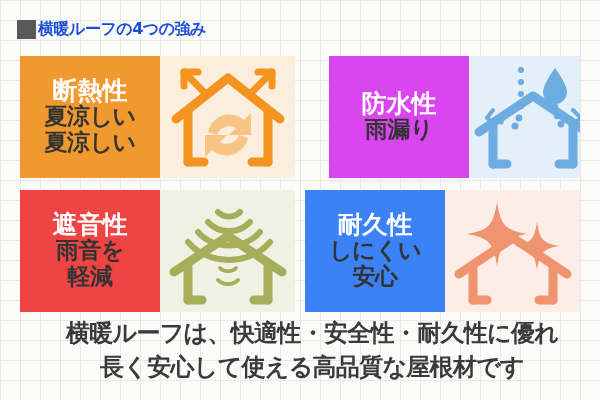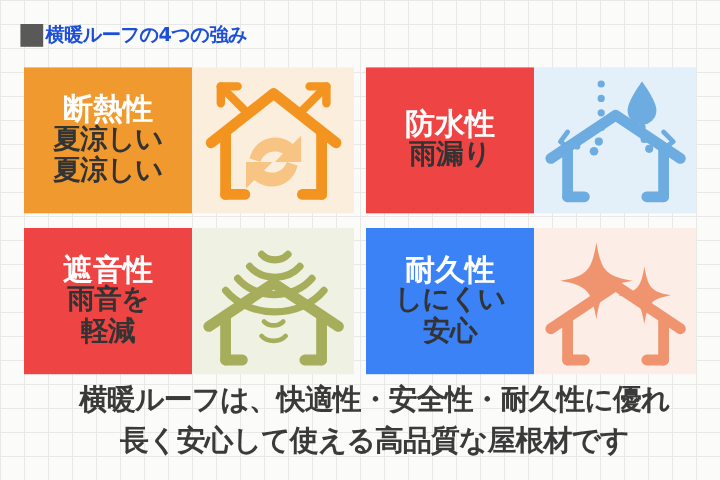--- a/index.html
+++ b/index.html
@@ -97,21 +97,21 @@
     color: #333333;
     line-height: 1.1;
     letter-spacing: -0.5px;
     white-space: nowrap;
   }
   .card-icon svg { display: block; }
 
   
   .c-orange .card-text { background: #F0992E; }
   .c-orange .card-icon { background: #FCEEDC; }
-  .c-blue   .card-text { background: #ef4444; }
+  .c-blue   .card-text { background: #d946ef; margin-left: 24px; }
   .c-blue   .card-icon { background: #E3EFF9; }
   .c-green  .card-text { background: #ef4444; }
   .c-green  .card-icon { background: #EFF1E2; }
   .c-salmon .card-text { background: #3b82f6; }
   .c-salmon .card-icon { background: #FDEDE7; }
 
   
   .footer {
     position: absolute;
     left: 0;

